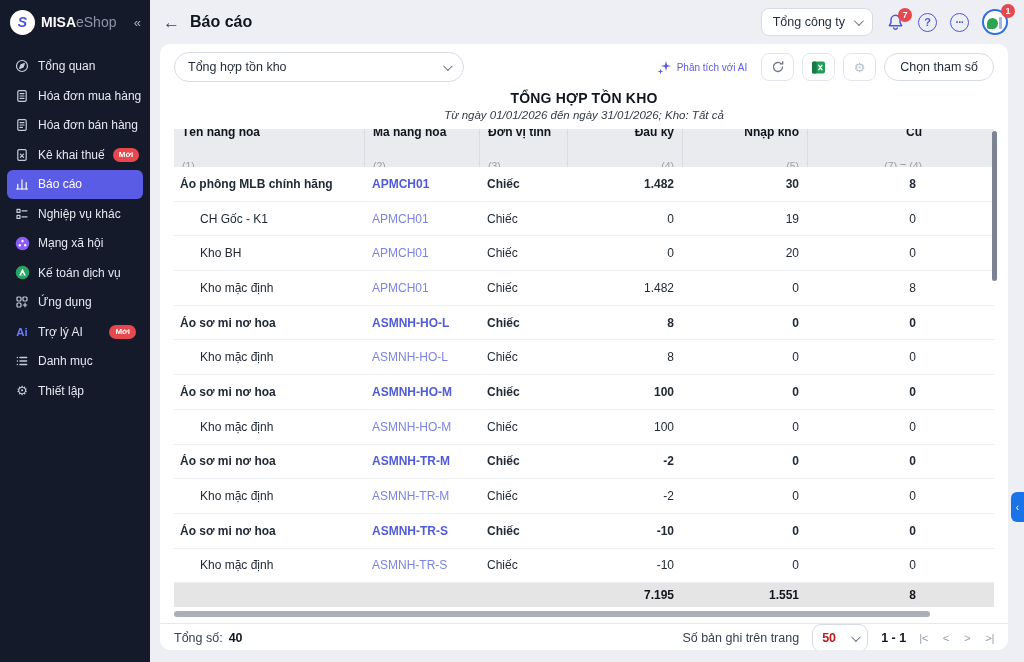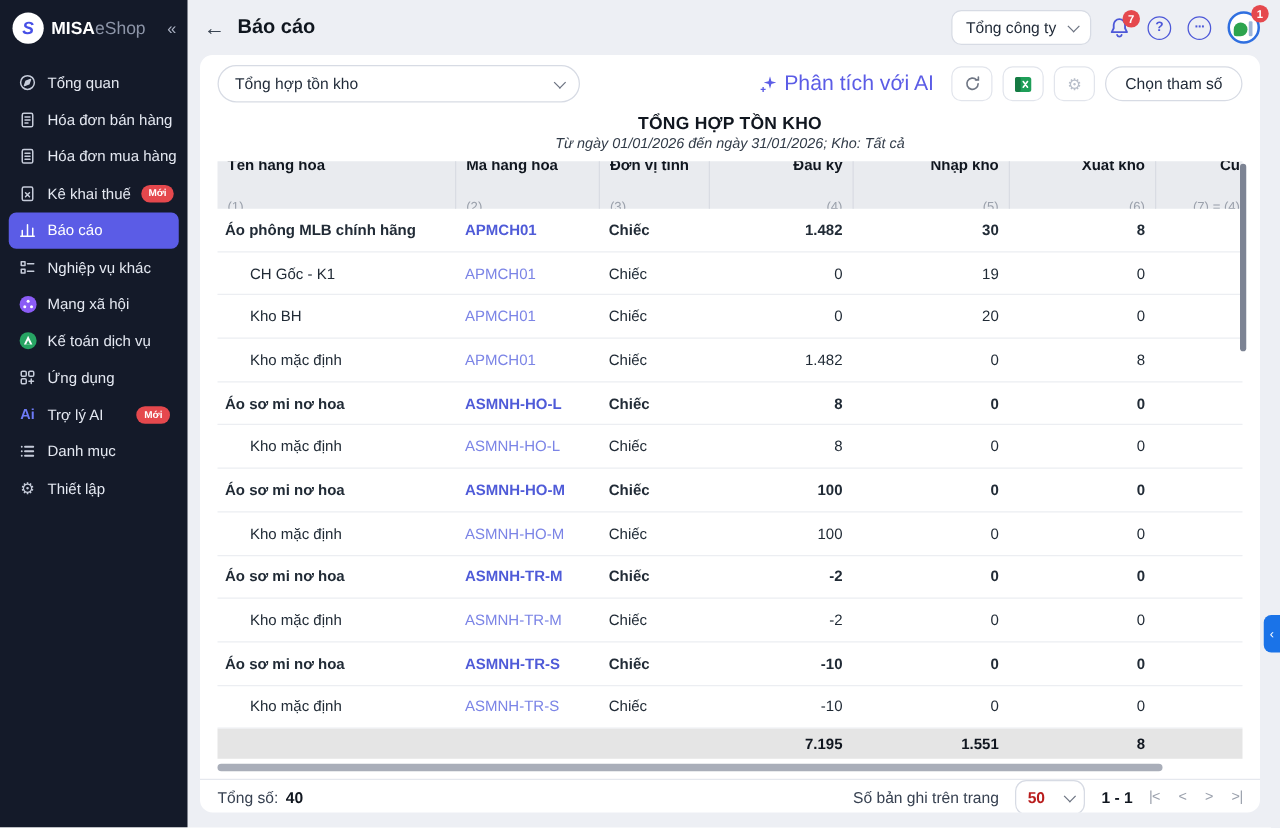--- a/index.html
+++ b/index.html
@@ -35,21 +35,21 @@
   .dots { letter-spacing:-1px; font-size:11px; margin-top:-1px; }
   .avatar { width:26px; height:26px; border-radius:50%; border:2px solid #2f6fe0; background:#fff; position:relative; display:flex; align-items:center; justify-content:center; overflow:hidden; }
   .avatar .leaf { width:11px; height:11px; background:#2da44e; border-radius:50% 50% 50% 2px; position:absolute; left:3px; top:7px; }
   .avatar .bar { position:absolute; right:4px; top:6px; width:3px; height:12px; background:#9fb6d8; border-radius:1px; }
 
   
   .card { margin:0 16px 12px 10px; background:#fff; border-radius:10px; flex:1; display:flex; flex-direction:column; padding-top:8px; position:relative; overflow:hidden; }
   .toolbar { display:flex; align-items:center; padding:0 14px; height:30px; flex-shrink:0; }
   .report-select { width:290px; height:30px; border:1px solid #d7dbe4; border-radius:15px; display:flex; align-items:center; justify-content:space-between; padding:0 13px; font-size:12.5px; color:#1f2937; cursor:pointer; }
   .toolbar-right { margin-left:auto; display:flex; align-items:center; gap:8px; }
-  .ai-link { color:#5b5ce6; font-size:17px; display:flex; align-items:center; gap:6px; margin-right:6px; cursor:pointer; }
+  .ai-link { color:#5b5ce6; font-size:10px; display:flex; align-items:center; gap:6px; margin-right:6px; cursor:pointer; }
   .icon-btn { width:33px; height:28px; border:1px solid #e2e5ec; border-radius:8px; background:#fff; display:flex; align-items:center; justify-content:center; cursor:pointer; }
   .gear-glyph { font-size:13px; color:#b9bfca; line-height:1; }
   .params-btn { height:28px; border:1px solid #d7dbe4; border-radius:14px; background:#fff; padding:0 15px; font-size:12.5px; color:#1f2937; cursor:pointer; font-family:inherit; }
 
   .report-head { text-align:center; margin:8px 0 8px; flex-shrink:0; }
   .report-title { font-size:14px; font-weight:700; color:#10161f; letter-spacing:.2px; }
   .report-subtitle { font-size:11.5px; font-style:italic; color:#313b48; margin-top:3px; }
 
   
   .table-wrap { margin:0 14px; position:relative; flex-shrink:0; }
@@ -102,33 +102,33 @@
               <circle cx="7" cy="7" r="5.5"></circle>
               <path d="M9.4 4.6 8.1 8.1 4.6 9.4 5.9 5.9z" fill="currentColor"></path>
             </svg>
           </div>
           <div class="nav-label">Tổng quan</div>
         </div>
         <div class="nav-item">
           <div class="nav-icon">
             <svg width="14" height="14" viewBox="0 0 14 14" fill="none" stroke="currentColor" stroke-width="1.2" stroke-linecap="round" stroke-linejoin="round">
               <rect x="2.8" y="1.6" width="8.4" height="10.8" rx="1.3"></rect>
+              <path d="M5 4.6h4M5 7h4M5 9.4h4"></path>
+            </svg>
+          </div>
+          <div class="nav-label">Hóa đơn mua hàng</div>
+        </div>
+        <div class="nav-item">
+          <div class="nav-icon">
+            <svg width="14" height="14" viewBox="0 0 14 14" fill="none" stroke="currentColor" stroke-width="1.2" stroke-linecap="round" stroke-linejoin="round">
+              <rect x="2.8" y="1.6" width="8.4" height="10.8" rx="1.3"></rect>
               <path d="M5 4.6h4M5 7h4M5 9.4h2.4"></path>
             </svg>
           </div>
           <div class="nav-label">Hóa đơn bán hàng</div>
-        </div>
-        <div class="nav-item">
-          <div class="nav-icon">
-            <svg width="14" height="14" viewBox="0 0 14 14" fill="none" stroke="currentColor" stroke-width="1.2" stroke-linecap="round" stroke-linejoin="round">
-              <rect x="2.8" y="1.6" width="8.4" height="10.8" rx="1.3"></rect>
-              <path d="M5 4.6h4M5 7h4M5 9.4h4"></path>
-            </svg>
-          </div>
-          <div class="nav-label">Hóa đơn mua hàng</div>
         </div>
         <div class="nav-item">
           <div class="nav-icon">
             <svg width="14" height="14" viewBox="0 0 14 14" fill="none" stroke="currentColor" stroke-width="1.2" stroke-linecap="round" stroke-linejoin="round">
               <rect x="2.8" y="1.6" width="8.4" height="10.8" rx="1.3"></rect>
               <path d="M5.4 6.2l3.2 3.2M8.6 6.2l-3.2 3.2"></path>
             </svg>
           </div>
           <div class="nav-label">Kê khai thuế</div>
           <div class="badge-new">Mới</div>
@@ -294,24 +294,20 @@
               <div class="h-sub">(3)</div>
             </div>
             <div class="h-cell c3 right">
               <div class="h-label">Đầu kỳ</div>
               <div class="h-sub">(4)</div>
             </div>
             <div class="h-cell c4 right">
               <div class="h-label">Nhập kho</div>
               <div class="h-sub">(5)</div>
             </div>
-            <div class="h-cell c5 right">
-              <div class="h-label">Xuất kho</div>
-              <div class="h-sub">(6)</div>
-            </div>
             <div class="h-cell c6 right">
               <div class="h-label">Cu</div>
               <div class="h-sub">(7) = (4)</div>
             </div>
           </div>
         <div id="t-body">
             <div class="t-row body parent">
               <div class="cell name">Áo phông MLB chính hãng</div>
               <div class="cell code">APMCH01</div>
               <div class="cell unit">Chiếc</div>

